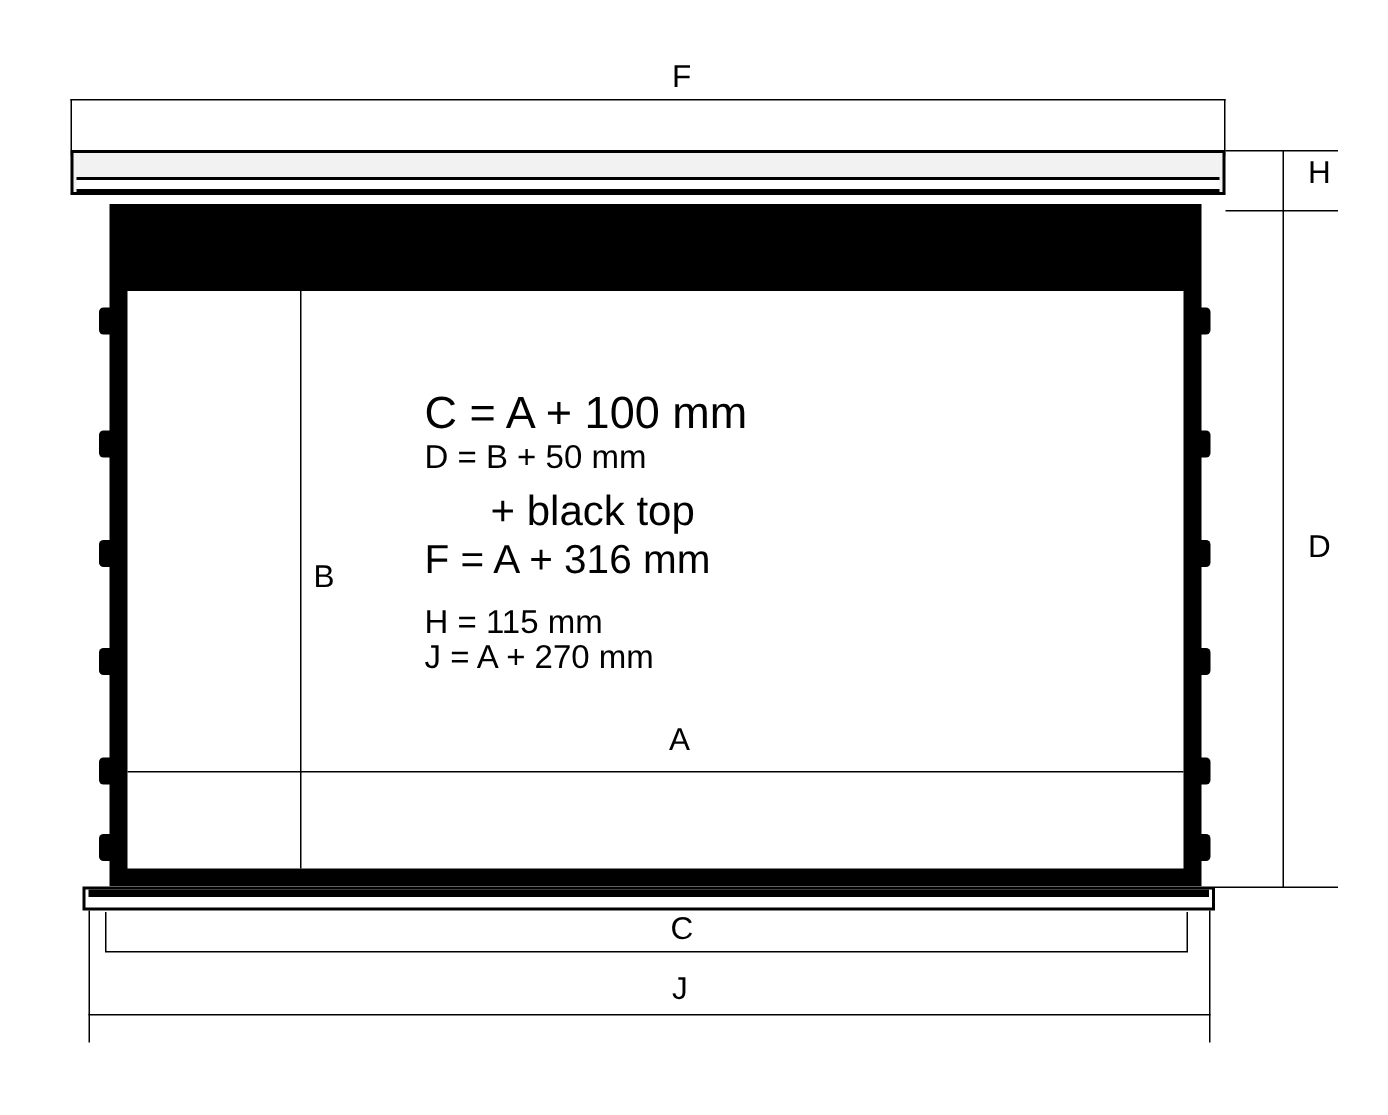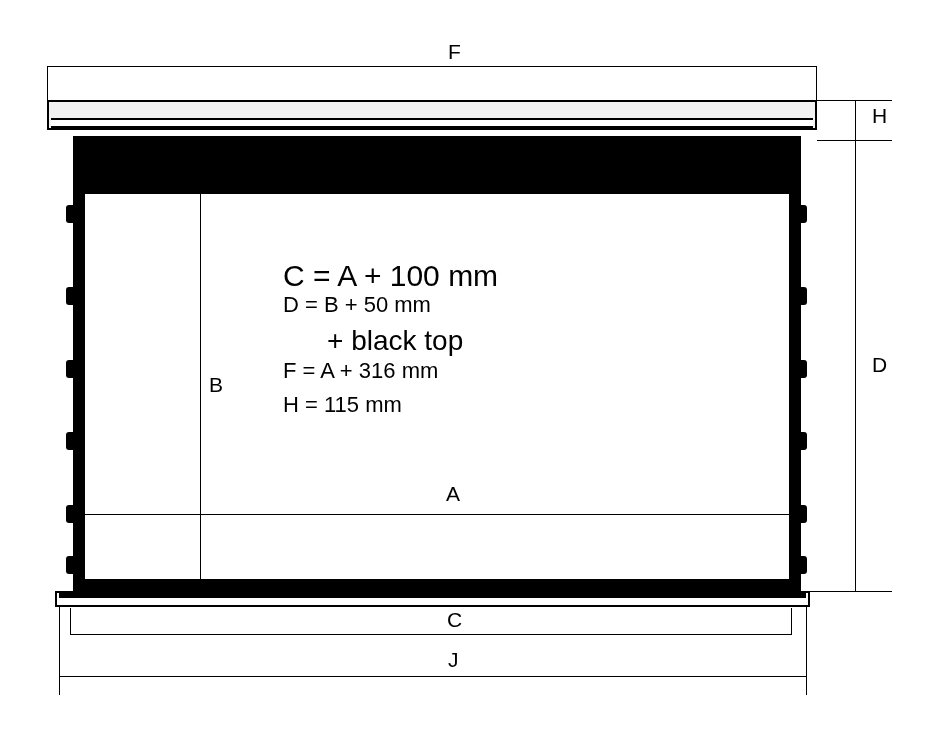--- a/index.html
+++ b/index.html
@@ -160,22 +160,23 @@
   <div class="tab" style="left:793px; top:205px;"></div>
   <div class="tab" style="left:793px; top:287px;"></div>
   <div class="tab" style="left:793px; top:360px;"></div>
   <div class="tab" style="left:793px; top:432px;"></div>
   <div class="tab" style="left:793px; top:505px;"></div>
   <div class="tab" style="left:793px; top:556px;"></div>
 
   <div class="lbl" style="left:283px; top:261px; font-size:30px;">C = A + 100 mm</div>
   <div class="lbl" style="left:283px; top:294px; font-size:22px;">D = B + 50 mm</div>
   <div class="lbl" style="left:327px; top:327px; font-size:28px;">+ black top</div>
-  <div class="lbl" style="left:283px; top:360px; font-size:22px;">F = A + 316 mm</div>
-  <div class="lbl" style="left:283px; top:394px; font-size:22px;">H = 115 mm</div>
+  <div class="lbl" style="left:283px; top:360px; font-size:27px;">F = A + 316 mm</div>
+  <div class="lbl" style="left:283px; top:404px; font-size:22px;">H = 115 mm</div>
+  <div class="lbl" style="left:283px; top:427px; font-size:22px;">J = A + 270 mm</div>
 
   <div class="lbl" style="left:209px; top:374px;">B</div>
 
   <div class="lbl" style="left:446px; top:483px;">A</div>
 
   <div id="bottom-bar-outer"></div>
   <div id="bottom-bar-black"></div>
 
   <div class="line-v" style="left:855px; top:140px; height:452px;"></div>
   <div class="line-h" style="left:810px; top:591px; width:82px;"></div>

